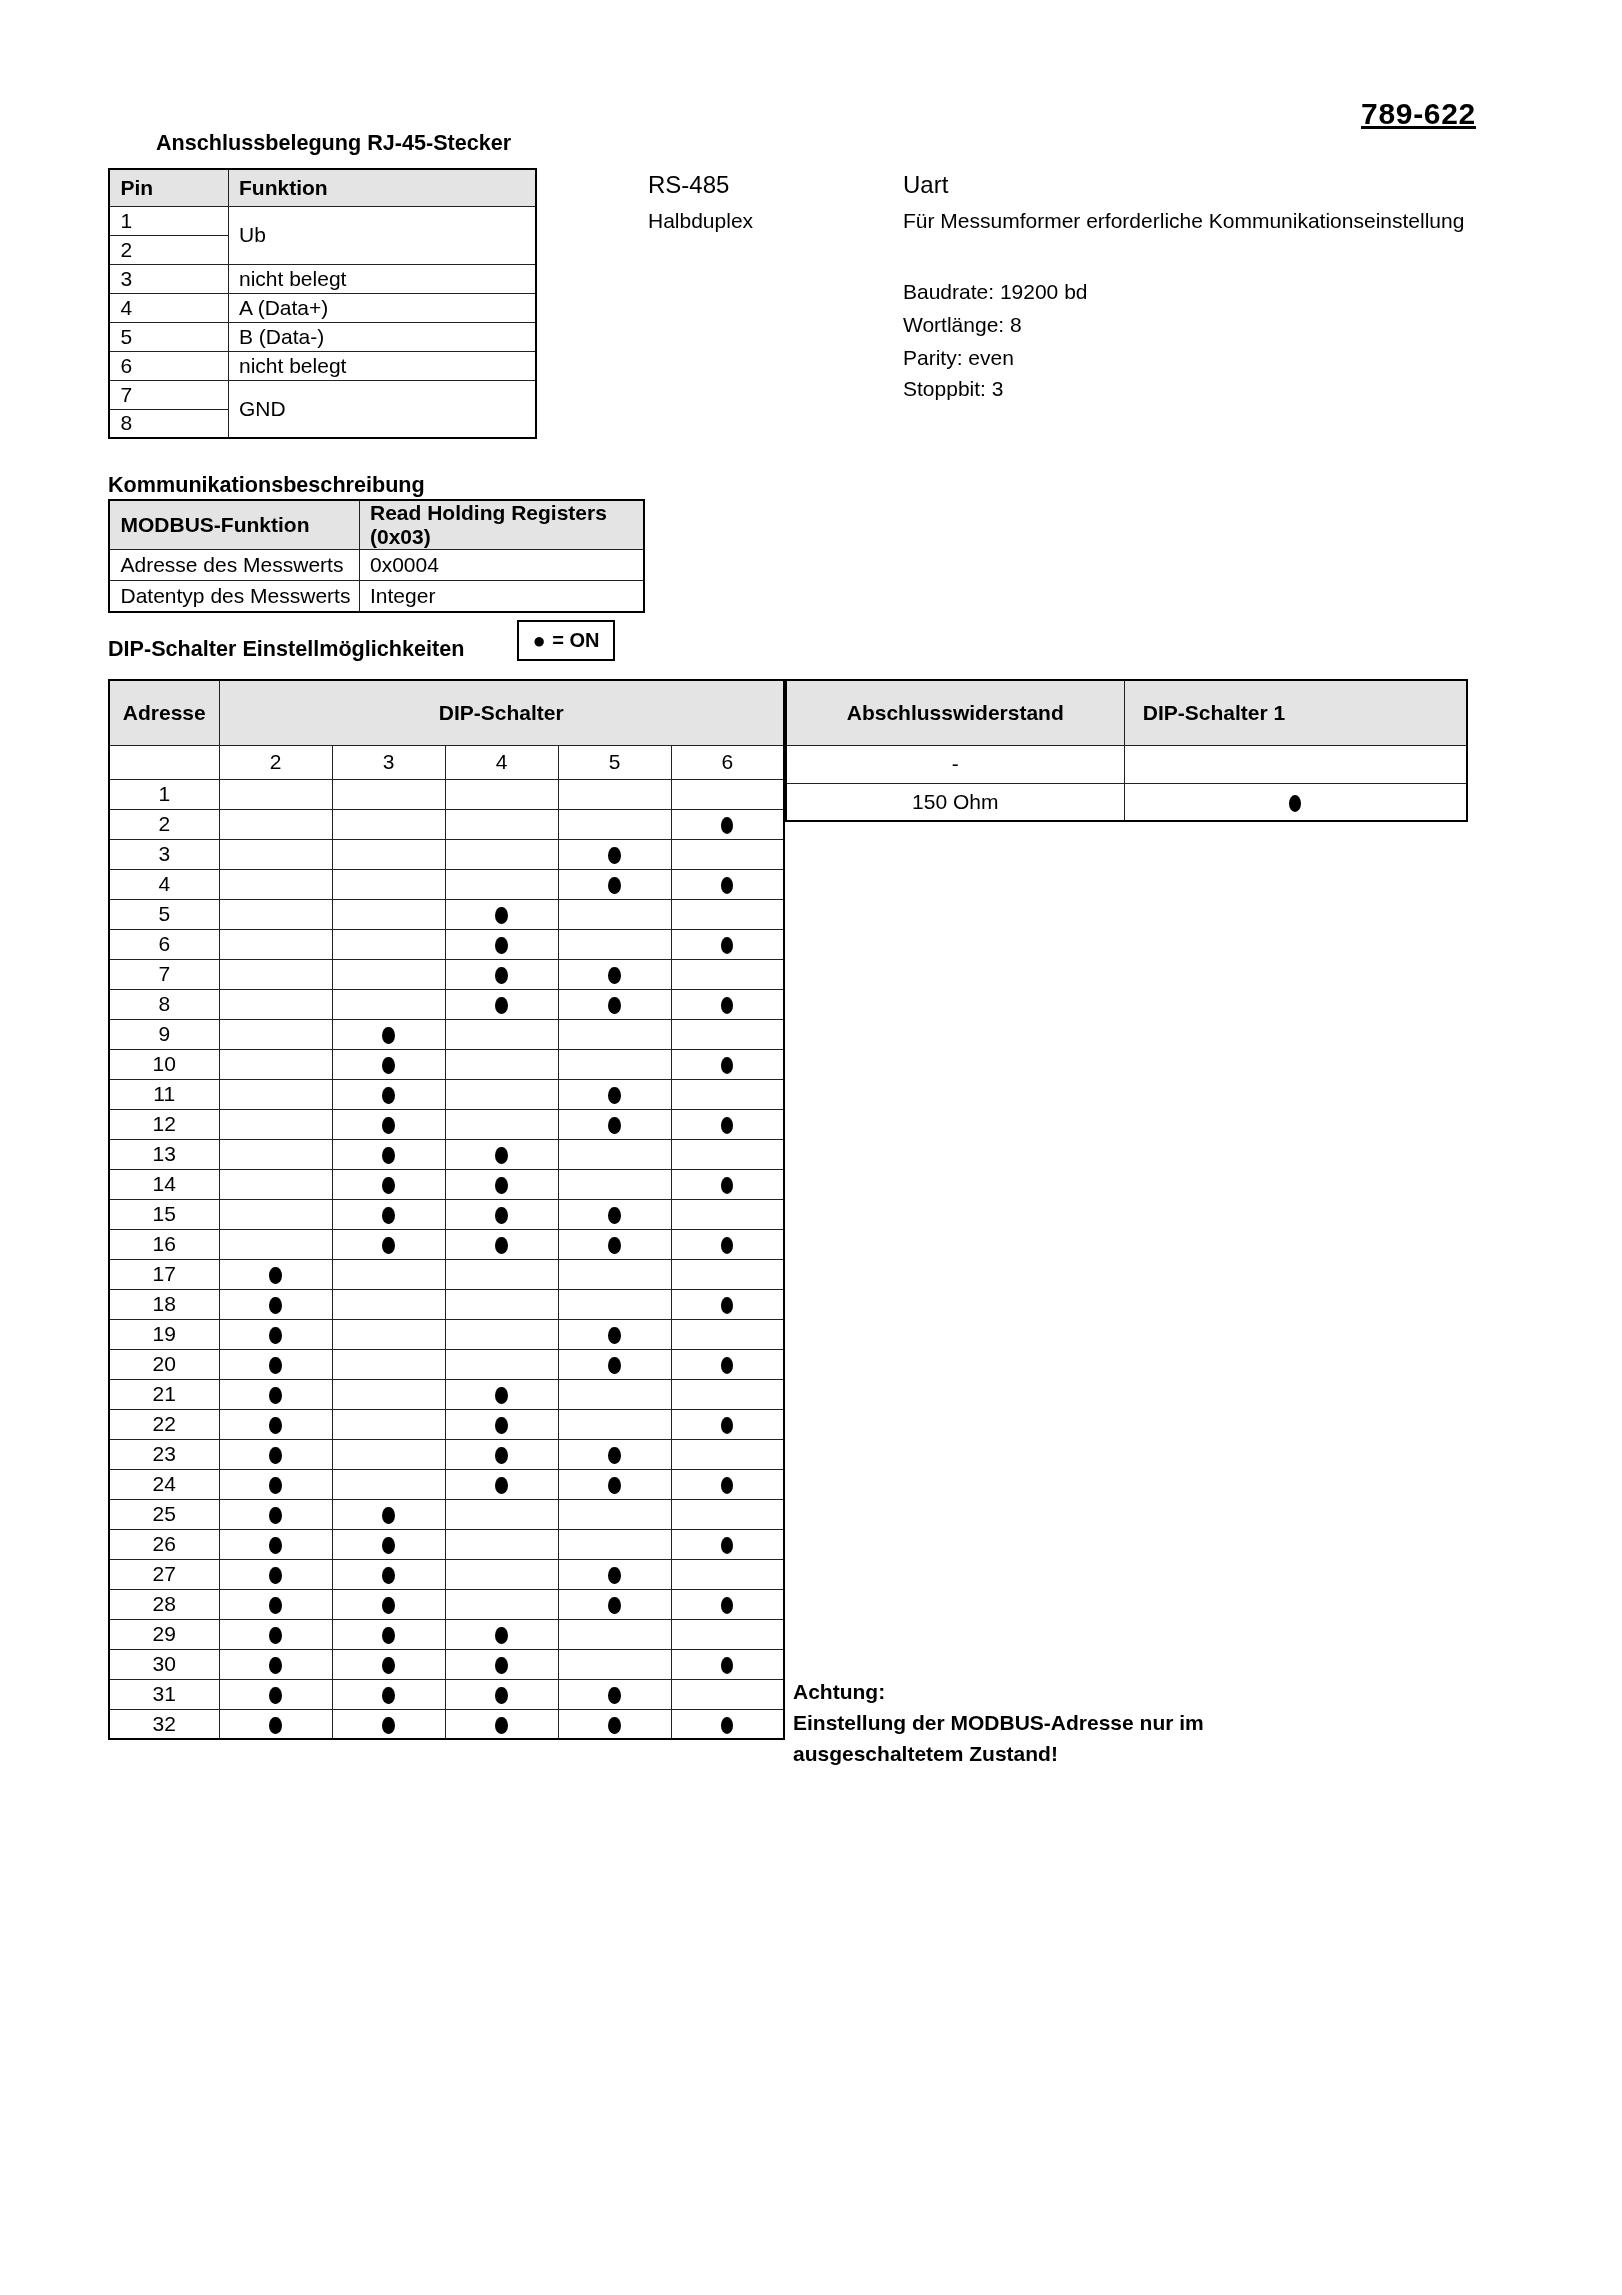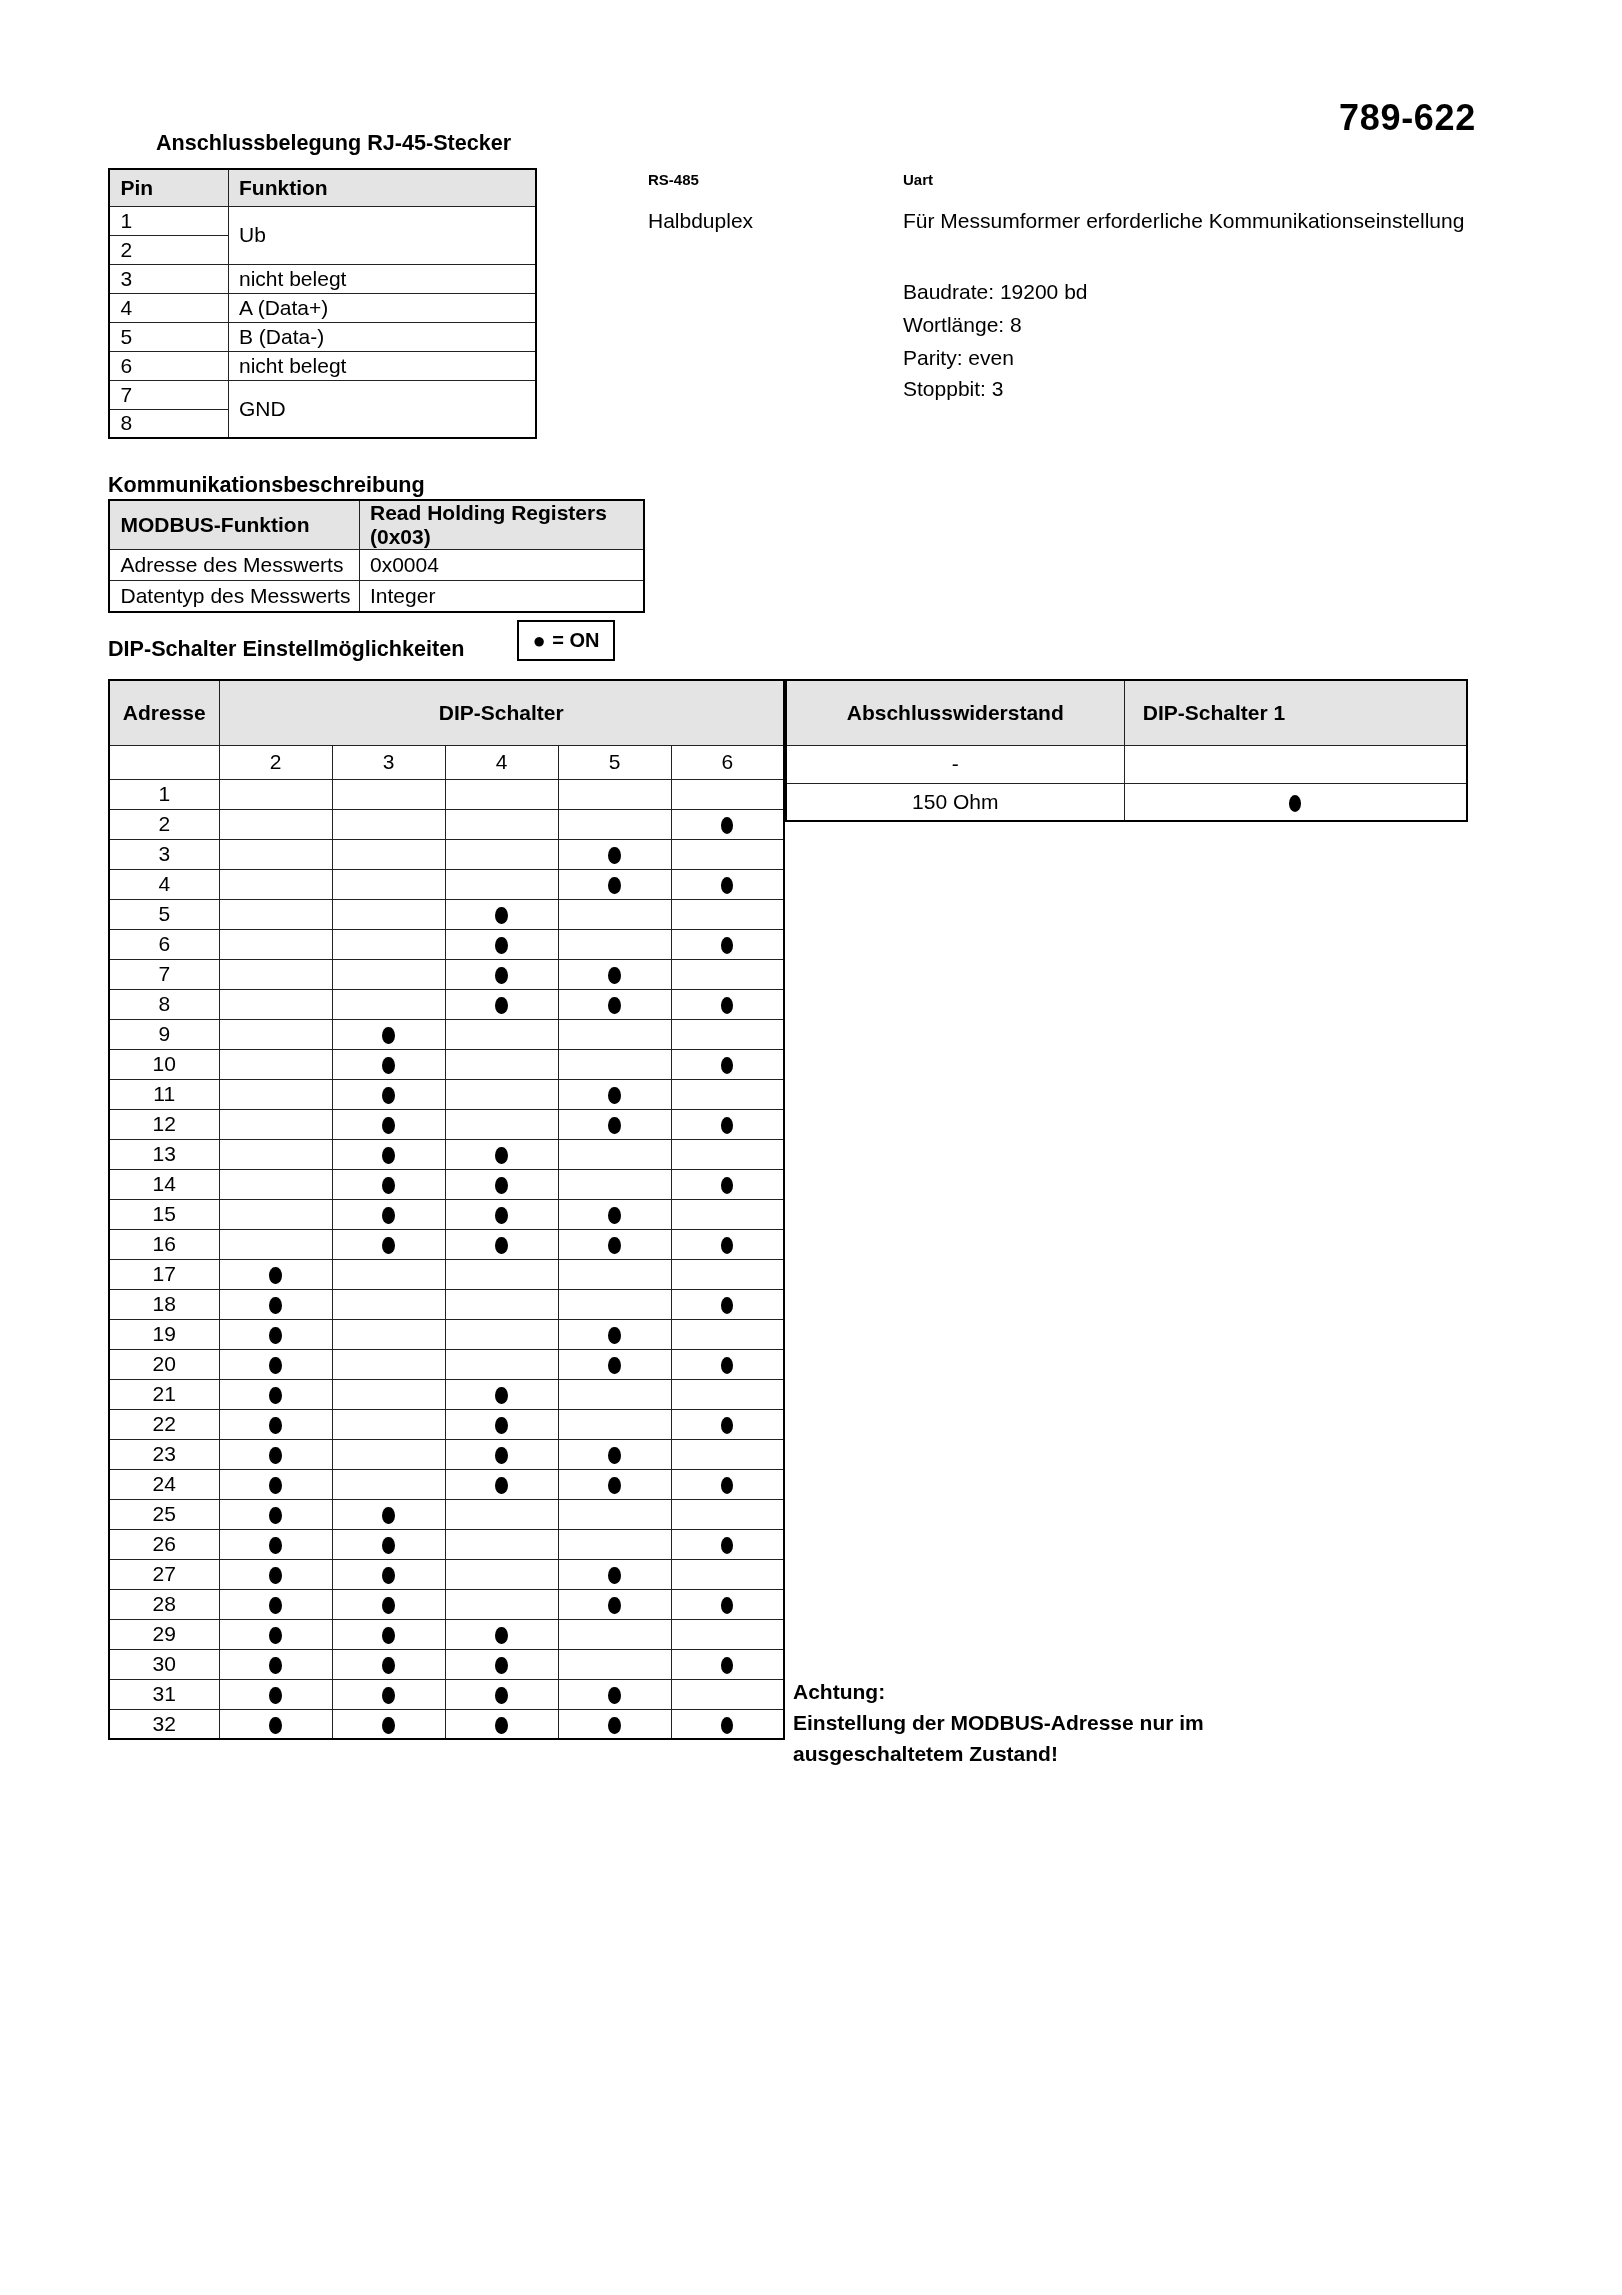--- a/index.html
+++ b/index.html
@@ -4,23 +4,23 @@
 <style>
   * { margin:0; padding:0; box-sizing:border-box; }
   html,body { background:#ffffff; }
   body {
     width:1623px; height:2295px;
     font-family:"Liberation Sans", sans-serif;
     color:var(--text,#000);
     position:relative;
   }
   .page { position:relative; width:1623px; height:2295px; background:#fff; overflow:hidden; }
-  .page-number { position:absolute; right:147px; top:97px; font-size:36px; font-weight:bold; letter-spacing:0.7px; }
+  .page-number { position:absolute; right:147px; top:97px; font-size:30px; font-weight:bold; letter-spacing:0.7px;text-decoration:underline; }
   .sec-title { position:absolute; font-size:21.6px; font-weight:bold; }
-  .blk-title { position:absolute; font-size:15px; font-weight:bold; }
+  .blk-title { position:absolute; font-size:24px; font-weight:normal; }
   .blk-text  { position:absolute; font-size:21px; }
   .note { position:absolute; font-size:21px; font-weight:bold; line-height:31px; }
 
   table { position:absolute; border-collapse:collapse; table-layout:fixed; background:#fff; }
   table.bordered { border:2px solid var(--line-strong,#000); }
   td, th { border:1.3px solid var(--line,#222); vertical-align:middle; font-weight:normal; }
   .hdr { background:var(--header-bg,#e4e4e4); font-weight:bold; }
 
   
   .pin-table { left:108px; top:168px; width:429px; font-size:21px; }

